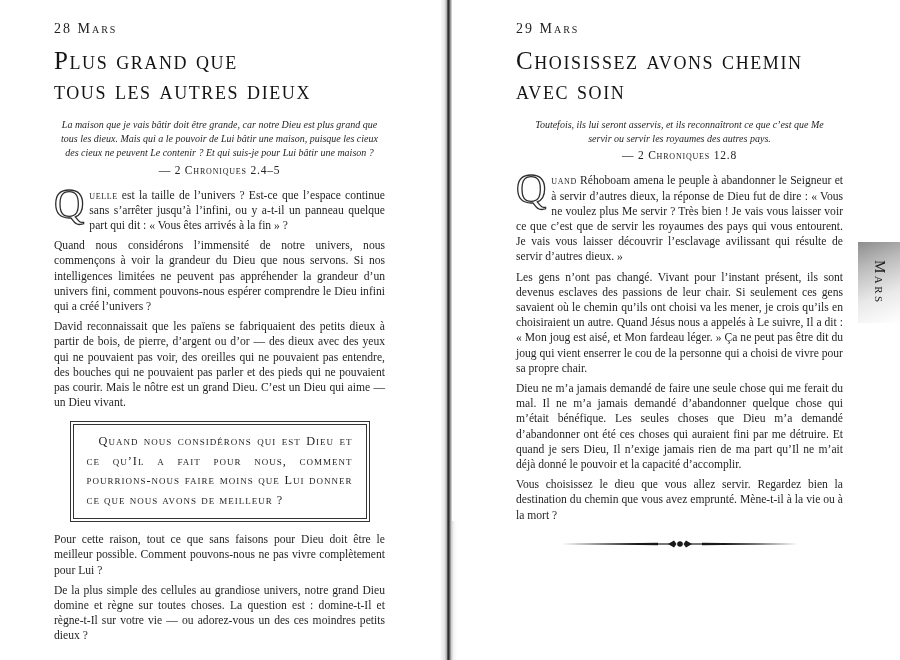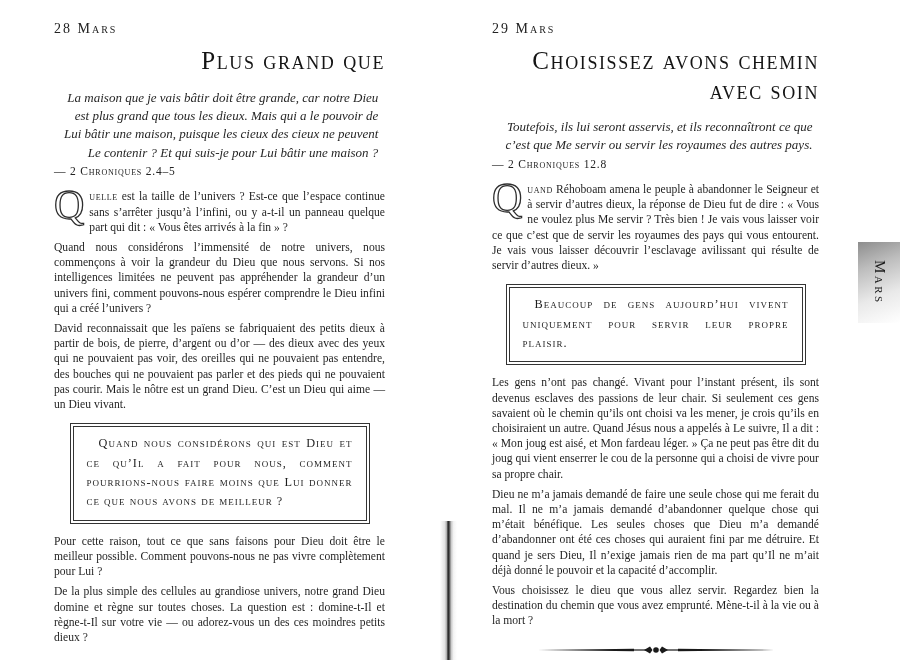--- a/index.html
+++ b/index.html
@@ -5,36 +5,36 @@
   html,body{margin:0;padding:0;background:#ffffff;}
   body{width:900px;height:660px;overflow:hidden;position:relative;
        font-family:"Liberation Serif","DejaVu Serif",serif;color:#1c1c1c;
        -webkit-font-smoothing:antialiased;}
 
   .book{position:absolute;inset:0;background:#fff;}
 
   
   .page{position:absolute;top:0;height:521px;background:#fff;}
   .page.left{left:0;width:446px;}
-  .page.right{left:428px;width:448px;}
+  .page.right{left:452px;width:448px;}
   .col{position:relative;padding-top:21px;}
   .page.left  .col{margin-left:54px;width:331px;}
   .page.right .col{margin-left:64px;width:327px;}
 
   
   .date{font-variant:small-caps;font-size:14px;letter-spacing:2px;color:#222;}
-  .title{margin:9px 0 0 0;text-align:right;font-weight:normal;
+  .title{margin:9px 0 0 0;text-align:left;font-weight:normal;
          font-variant:small-caps;font-size:25px;letter-spacing:1.6px;
          line-height:1.18;color:#141414;}
   .title span{display:block;}
 
   
-  .epigraph{margin:13px auto 1px;width:96%;text-align:right;font-style:italic;
-            font-size:13px;line-height:1.42;color:#262626;}
-  .attribution{margin-top:3px;text-align:left;font-variant:small-caps;
+  .epigraph{margin:13px auto 1px;width:96%;text-align:center;font-style:italic;
+            font-size:10px;line-height:1.42;color:#262626;}
+  .attribution{margin-top:3px;text-align:center;font-variant:small-caps;
                font-size:11.5px;letter-spacing:.8px;color:#222;}
 
   
   .bodytext{margin-top:12px;}
   .para{margin:0 0 5px 0;font-size:11.6px;line-height:15.2px;
         text-align:justify;color:#1f1f1f;}
   .sc{font-variant:small-caps;letter-spacing:.6px;}
   .dropcap{float:left;font-size:42px;line-height:30px;padding:1px 5px 0 0;
            color:#ffffff;-webkit-text-stroke:1.3px #2e2e2e;
            text-shadow:0 0 0 rgba(0,0,0,0);}
@@ -66,20 +66,21 @@
 <body>
 
 <div class="book">
 
   <div class="page left">
     <div class="col">
       <div class="date">28 Mars</div>
 
       <h1 class="title">
         <span>Plus grand que</span>
+        <span>tous les autres dieux</span>
       </h1>
 
       <div class="epigraph">La maison que je vais bâtir doit être grande, car notre Dieu est plus grand que tous les dieux. Mais qui a le pouvoir de Lui bâtir une maison, puisque les cieux des cieux ne peuvent Le contenir ? Et qui suis-je pour Lui bâtir une maison ?</div>
       <div class="attribution">— 2 Chroniques 2.4–5</div>
 
       <div class="bodytext">
         <p class="para"><span class="dropcap">Q</span><span class="sc">uelle</span><span> est la taille de l’univers ? Est-ce que l’espace continue sans s’arrêter jusqu’à l’infini, ou y a-t-il un panneau quelque part qui dit : « Vous êtes arrivés à la fin » ?</span></p>
         <p class="para">Quand nous considérons l’immensité de notre univers, nous commençons à voir la grandeur du Dieu que nous servons. Si nos intelligences limitées ne peuvent pas appréhender la grandeur d’un univers fini, comment pouvons-nous espérer comprendre le Dieu infini qui a créé l’univers ?</p>
         <p class="para">David reconnaissait que les païens se fabriquaient des petits dieux à partir de bois, de pierre, d’argent ou d’or — des dieux avec des yeux qui ne pouvaient pas voir, des oreilles qui ne pouvaient pas entendre, des bouches qui ne pouvaient pas parler et des pieds qui ne pouvaient pas courir. Mais le nôtre est un grand Dieu. C’est un Dieu qui aime — un Dieu vivant.</p>
 
@@ -104,23 +105,20 @@
         <span>Choisissez avons chemin</span>
         <span>avec soin</span>
       </h1>
 
       <div class="epigraph">Toutefois, ils lui seront asservis, et ils reconnaîtront ce que c’est que Me servir ou servir les royaumes des autres pays.</div>
       <div class="attribution">— 2 Chroniques 12.8</div>
 
       <div class="bodytext">
         <p class="para"><span class="dropcap">Q</span><span class="sc">uand</span><span> Réhoboam amena le peuple à abandonner le Seigneur et à servir d’autres dieux, la réponse de Dieu fut de dire : « Vous ne voulez plus Me servir ? Très bien ! Je vais vous laisser voir ce que c’est que de servir les royaumes des pays qui vous entourent. Je vais vous laisser découvrir l’esclavage avilissant qui résulte de servir d’autres dieux. »</span></p>
 
-        <div class="callout">
-          <div class="callout-inner">Beaucoup de gens aujourd’hui vivent uniquement pour servir leur propre plaisir.</div>
-        </div>
 
         <p class="para">Les gens n’ont pas changé. Vivant pour l’instant présent, ils sont devenus esclaves des passions de leur chair. Si seulement ces gens savaient où le chemin qu’ils ont choisi va les mener, je crois qu’ils en choisiraient un autre. Quand Jésus nous a appelés à Le suivre, Il a dit : « Mon joug est aisé, et Mon fardeau léger. » Ça ne peut pas être dit du joug qui vient enserrer le cou de la personne qui a choisi de vivre pour sa propre chair.</p>
         <p class="para">Dieu ne m’a jamais demandé de faire une seule chose qui me ferait du mal. Il ne m’a jamais demandé d’abandonner quelque chose qui m’était bénéfique. Les seules choses que Dieu m’a demandé d’abandonner ont été ces choses qui auraient fini par me détruire. Et quand je sers Dieu, Il n’exige jamais rien de ma part qu’Il ne m’ait déjà donné le pouvoir et la capacité d’accomplir.</p>
         <p class="para">Vous choisissez le dieu que vous allez servir. Regardez bien la destination du chemin que vous avez emprunté. Mène-t-il à la vie ou à la mort ?</p>
       </div>
 
       <svg class="divider" viewBox="0 0 240 14" xmlns="http://www.w3.org/2000/svg">
         <polygon points="2,7 98,5.7 98,8.3" fill="#1a1a1a"></polygon>
         <polygon points="238,7 142,5.7 142,8.3" fill="#1a1a1a"></polygon>
         <rect x="96" y="6.4" width="18" height="1.2" fill="#1a1a1a"></rect>

